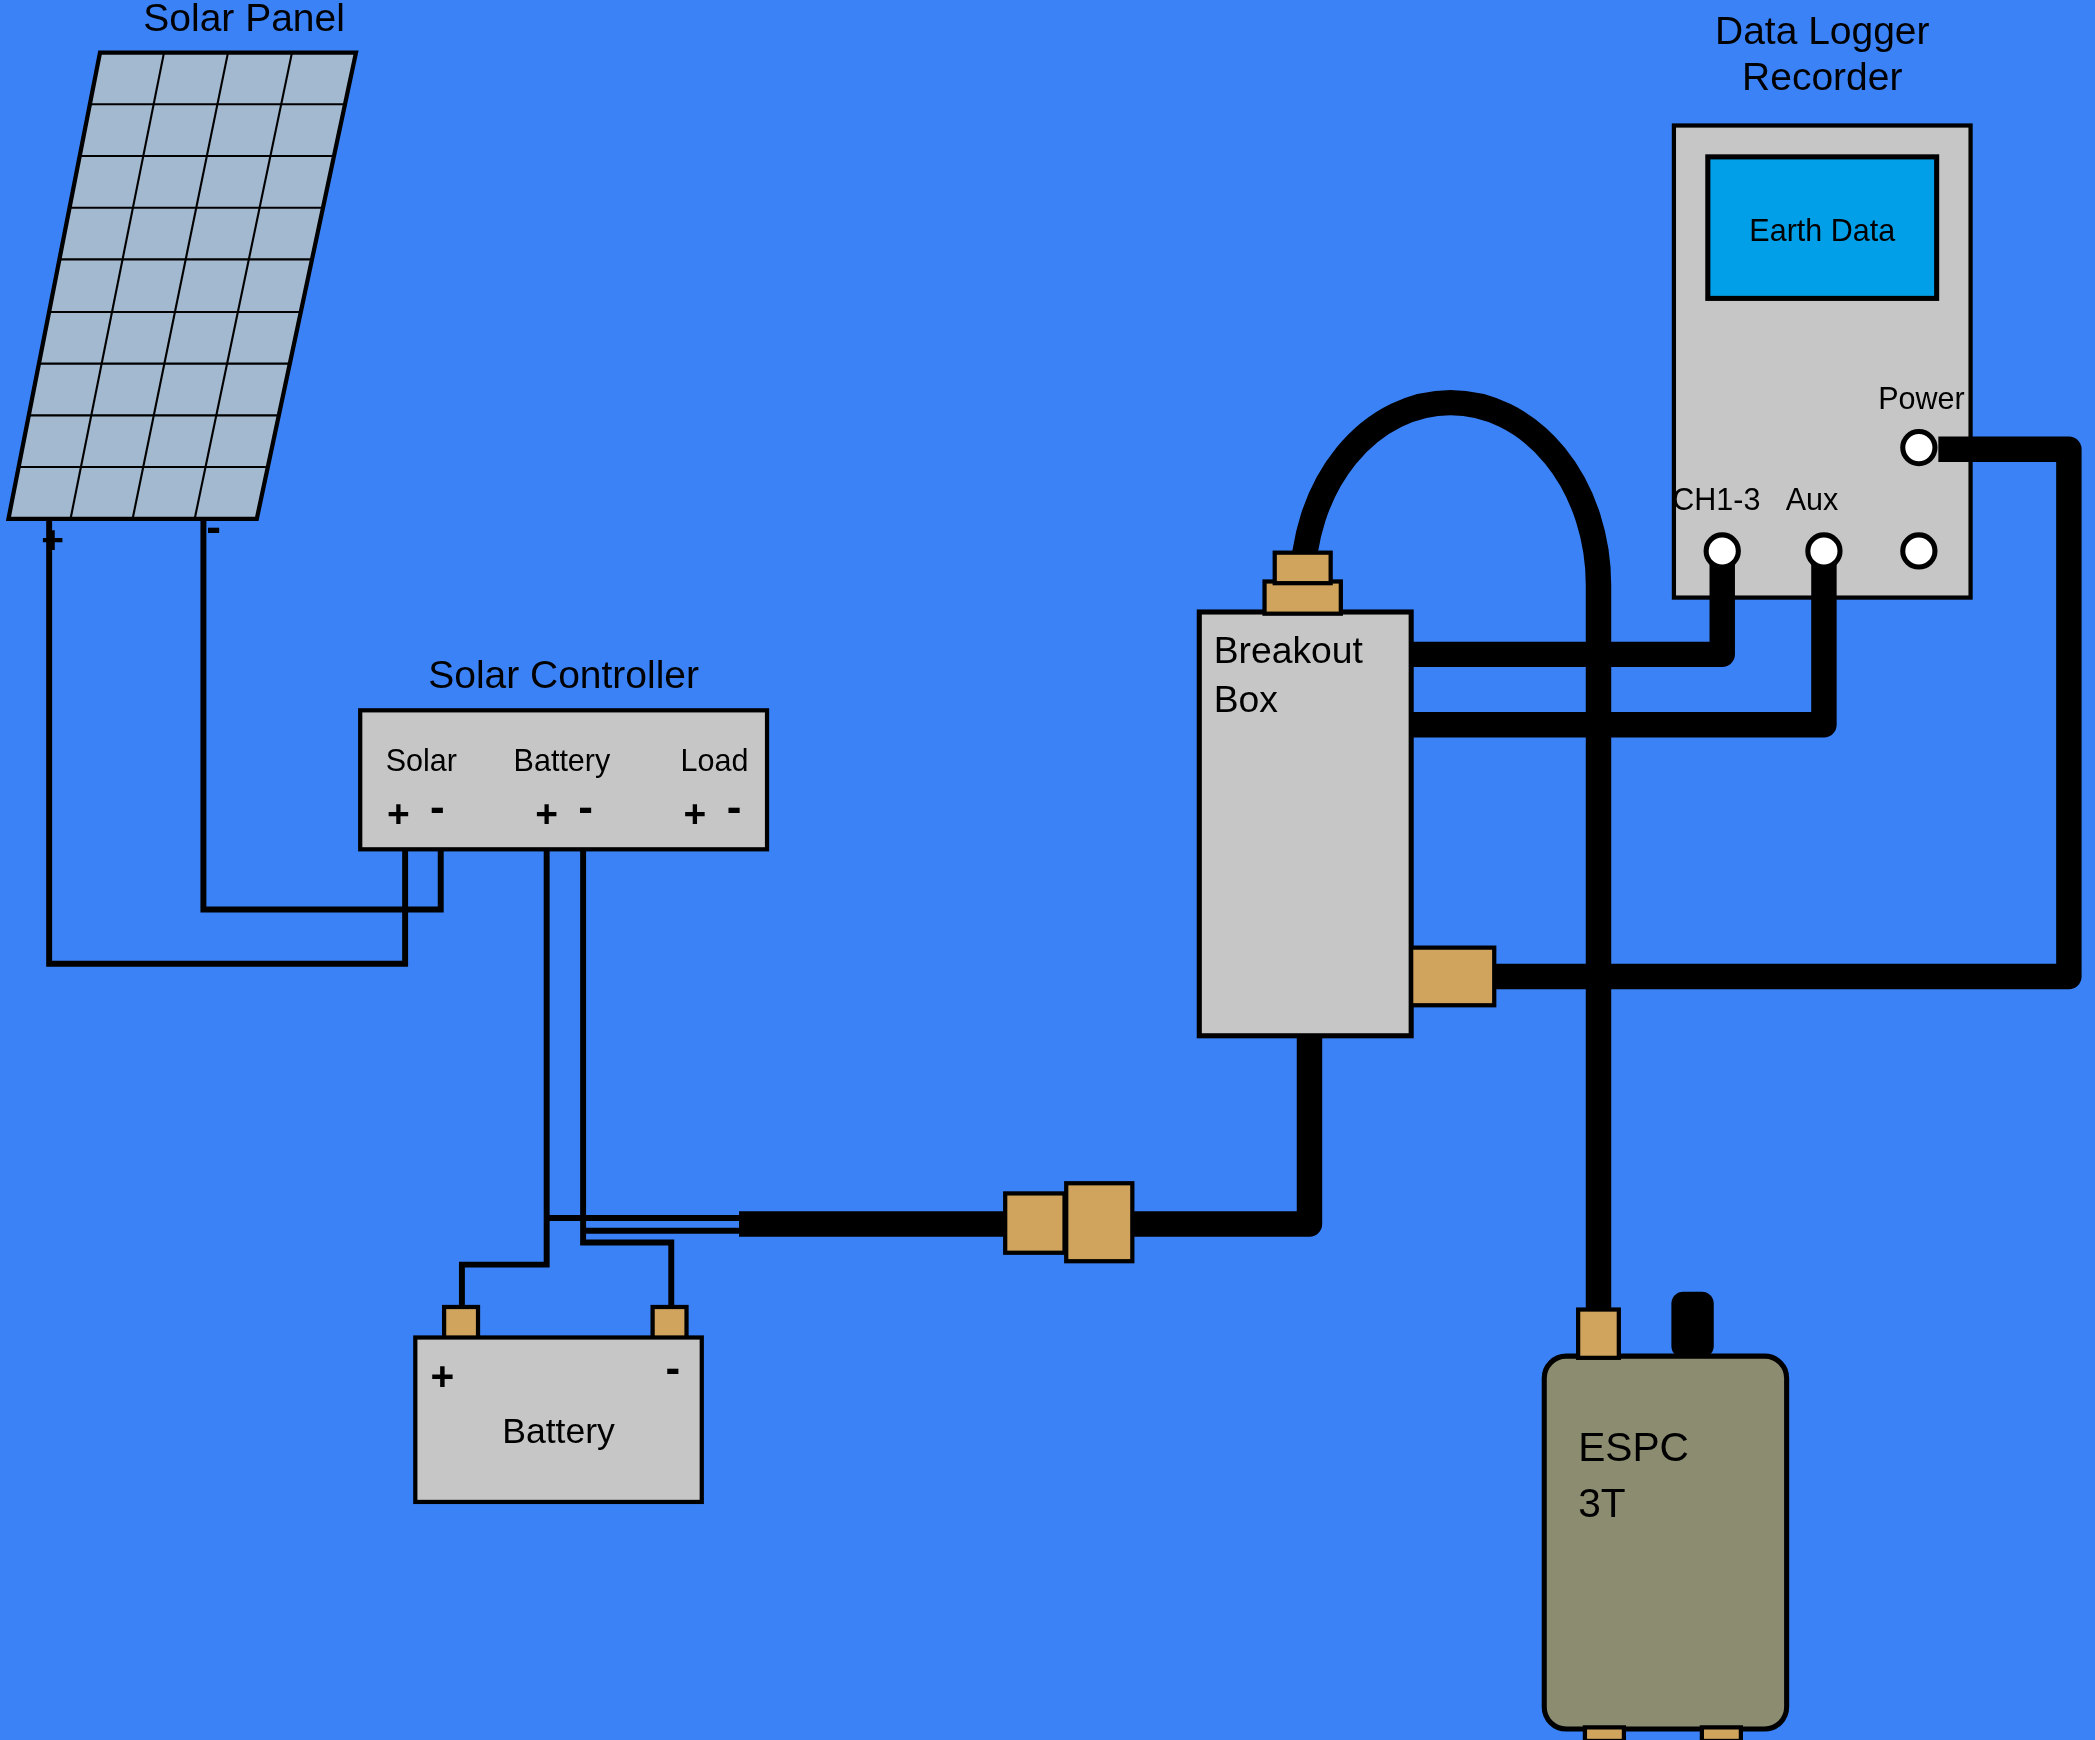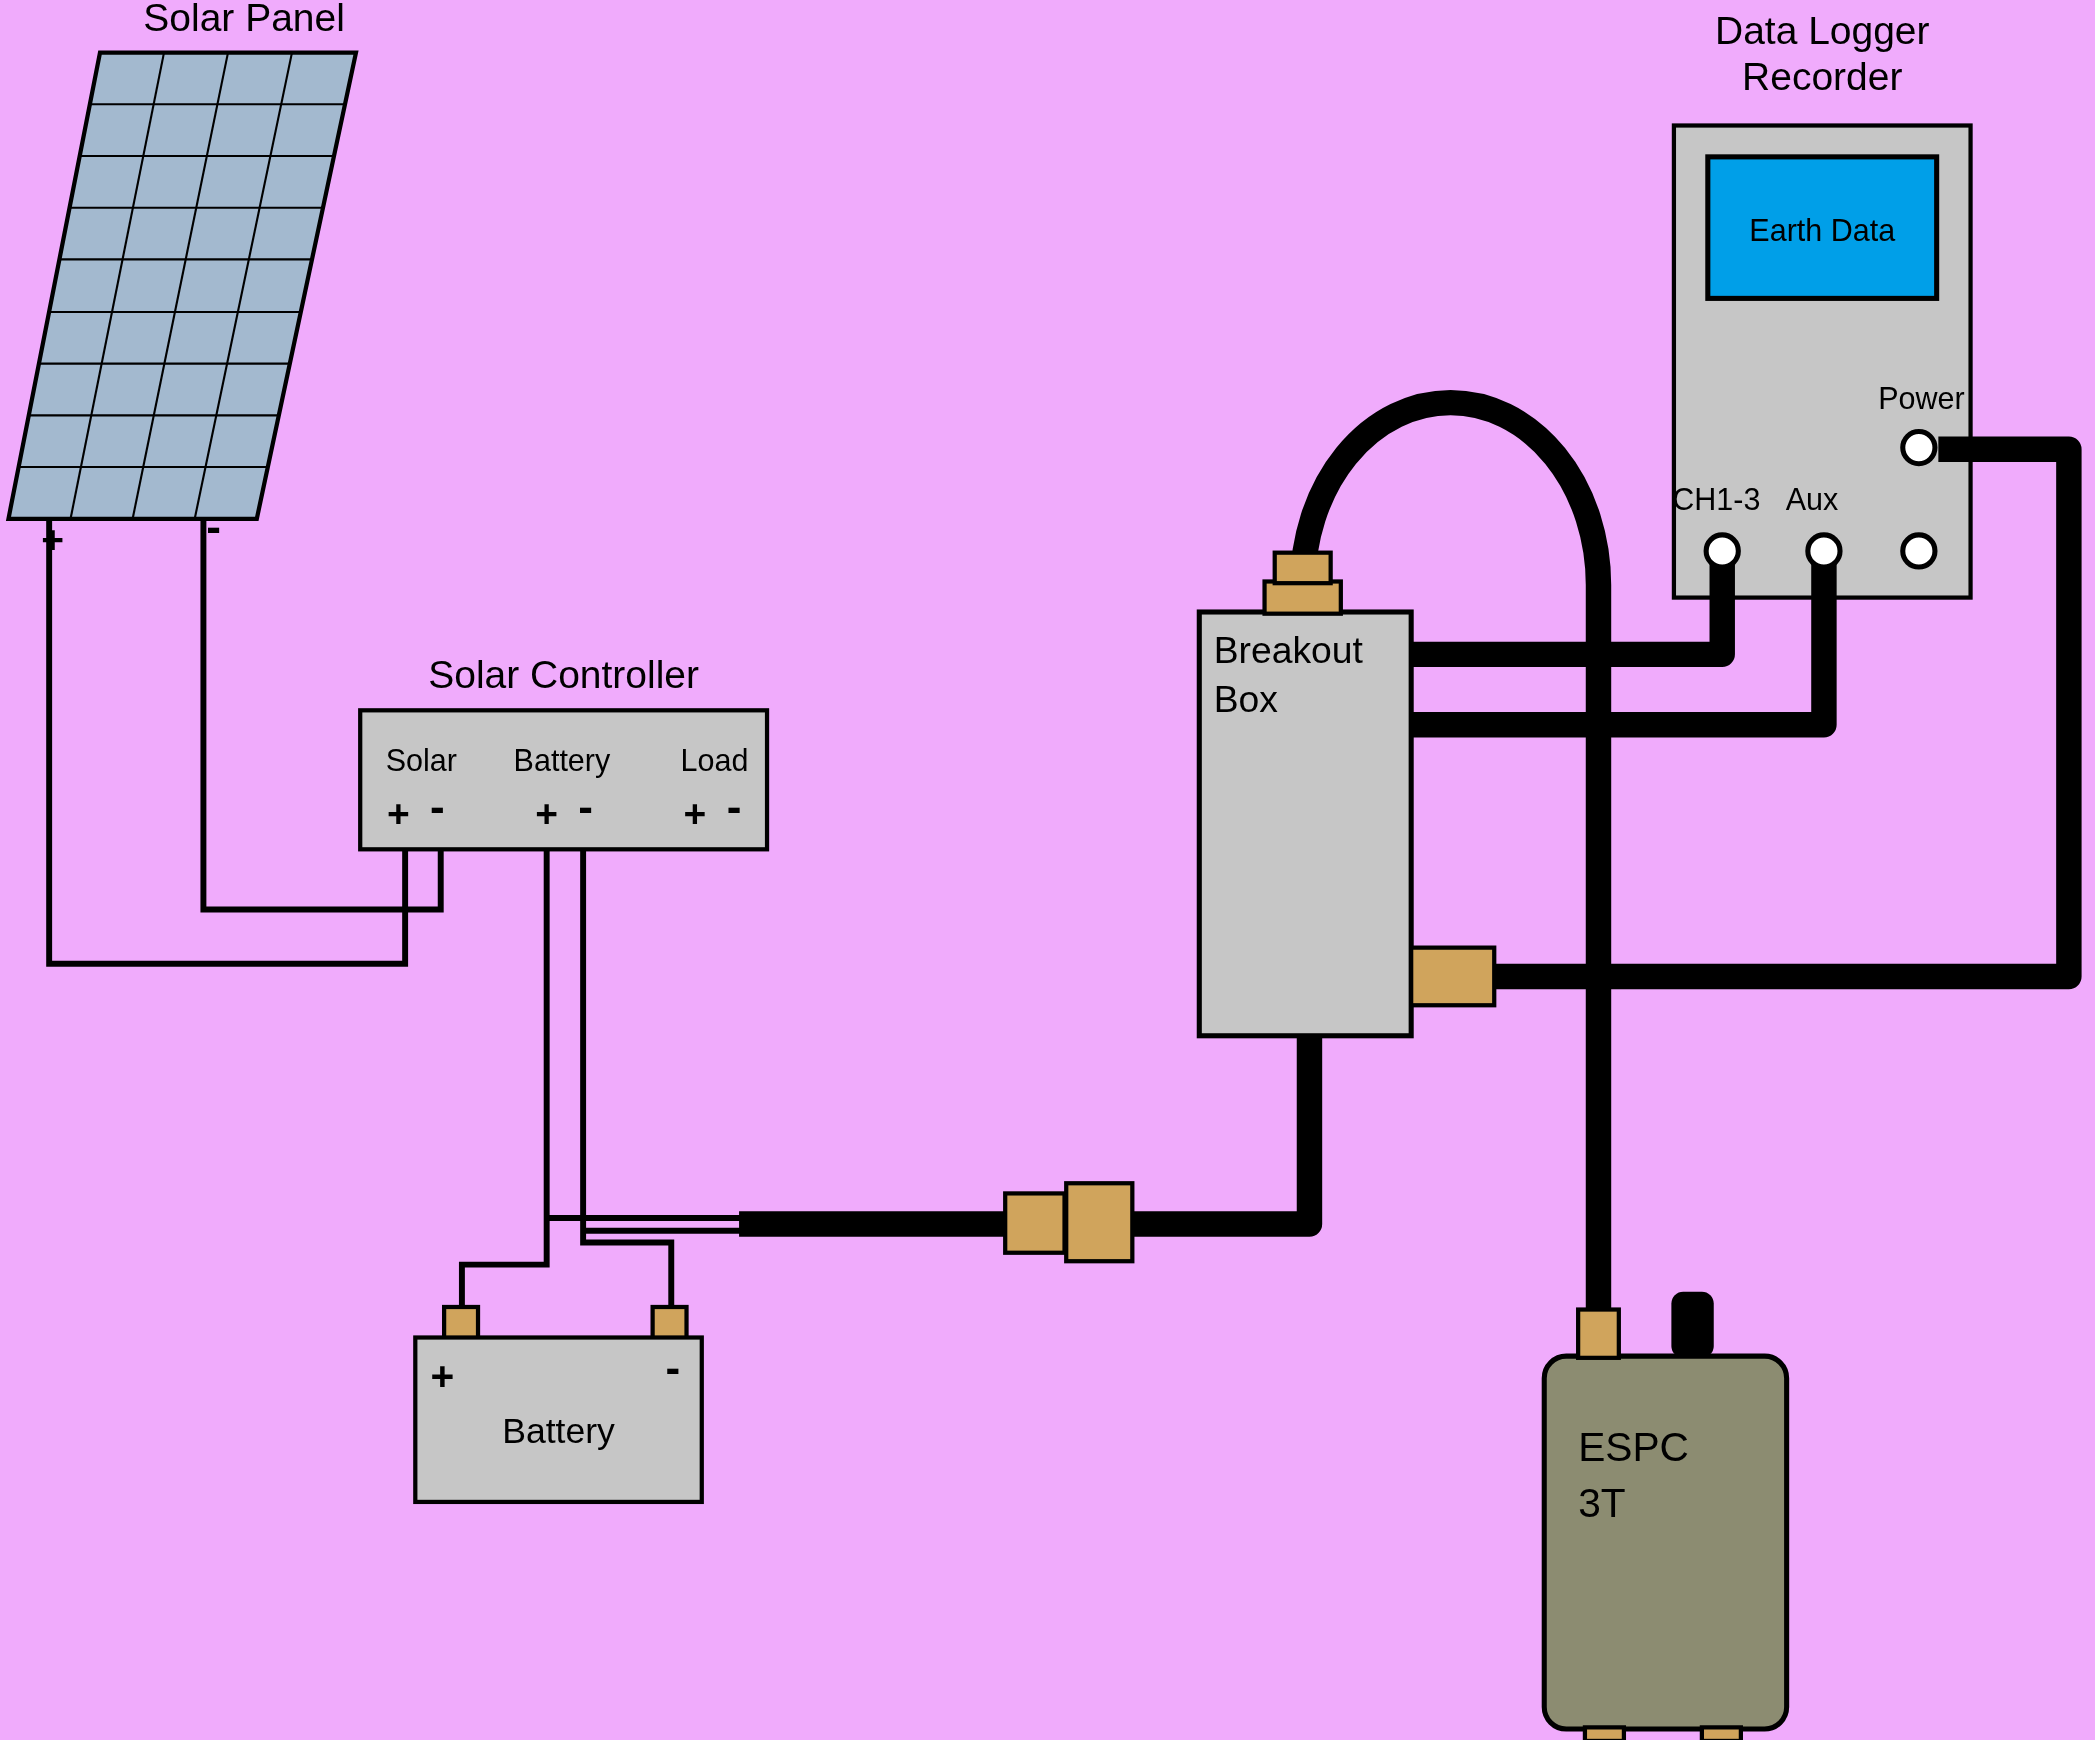--- a/index.html
+++ b/index.html
@@ -1,16 +1,16 @@
 <!DOCTYPE html>
 <html style="font-size:13.6px"><head>
 <meta charset="utf-8">
 <style>
   html, body { margin: 0; padding: 0; background: #ffffff; }
-  .canvas { position: relative; width: 2096px; height: 1741px; background: #f0abfc; overflow: hidden; }
+  .canvas { position: relative; width: 2096px; height: 1741px; background: #3b82f6; overflow: hidden; }
   svg text { font-family: "Liberation Sans", sans-serif; fill: #000000; }
   .t-title   { font-size: 46px; }
   .t-label   { font-size: 36px; }
   .t-big     { font-size: 48px; }
   .t-box     { font-size: 44px; }
   .t-battery { font-size: 42px; }
   .sign      { font-size: 46px; font-weight: bold; }
   .sign-lg   { font-size: 52px; font-weight: bold; }
 </style>
 </head>

